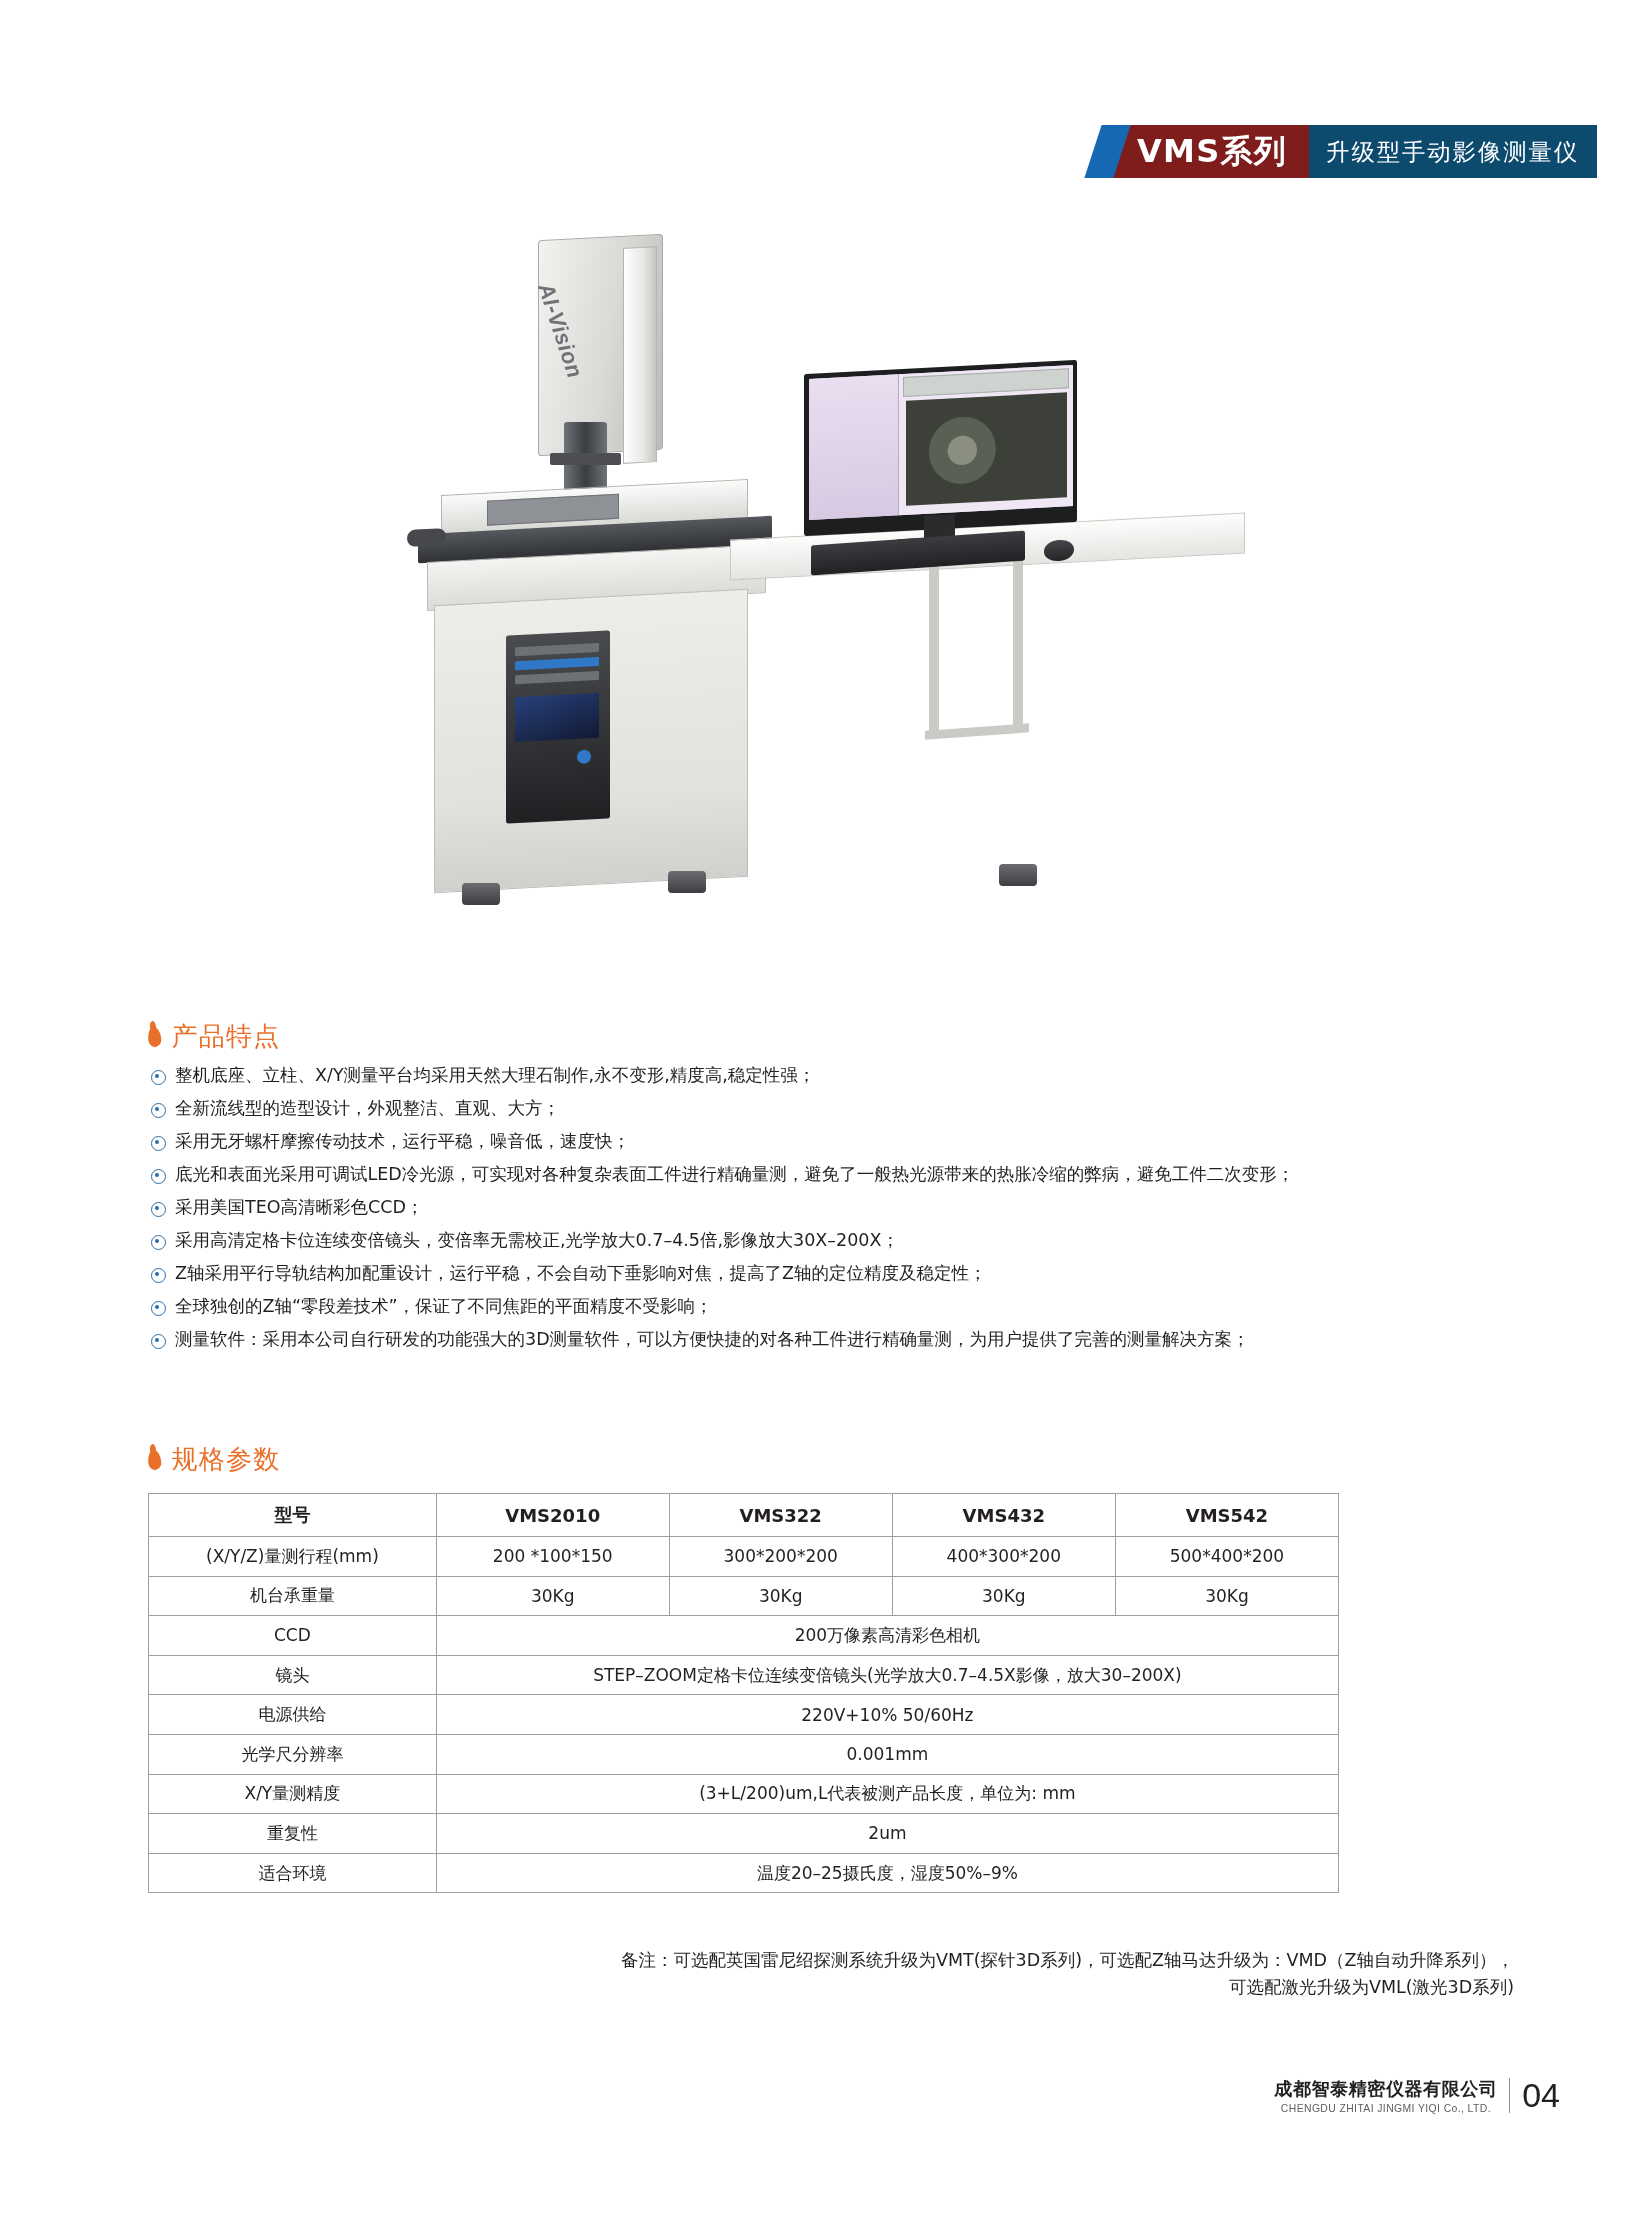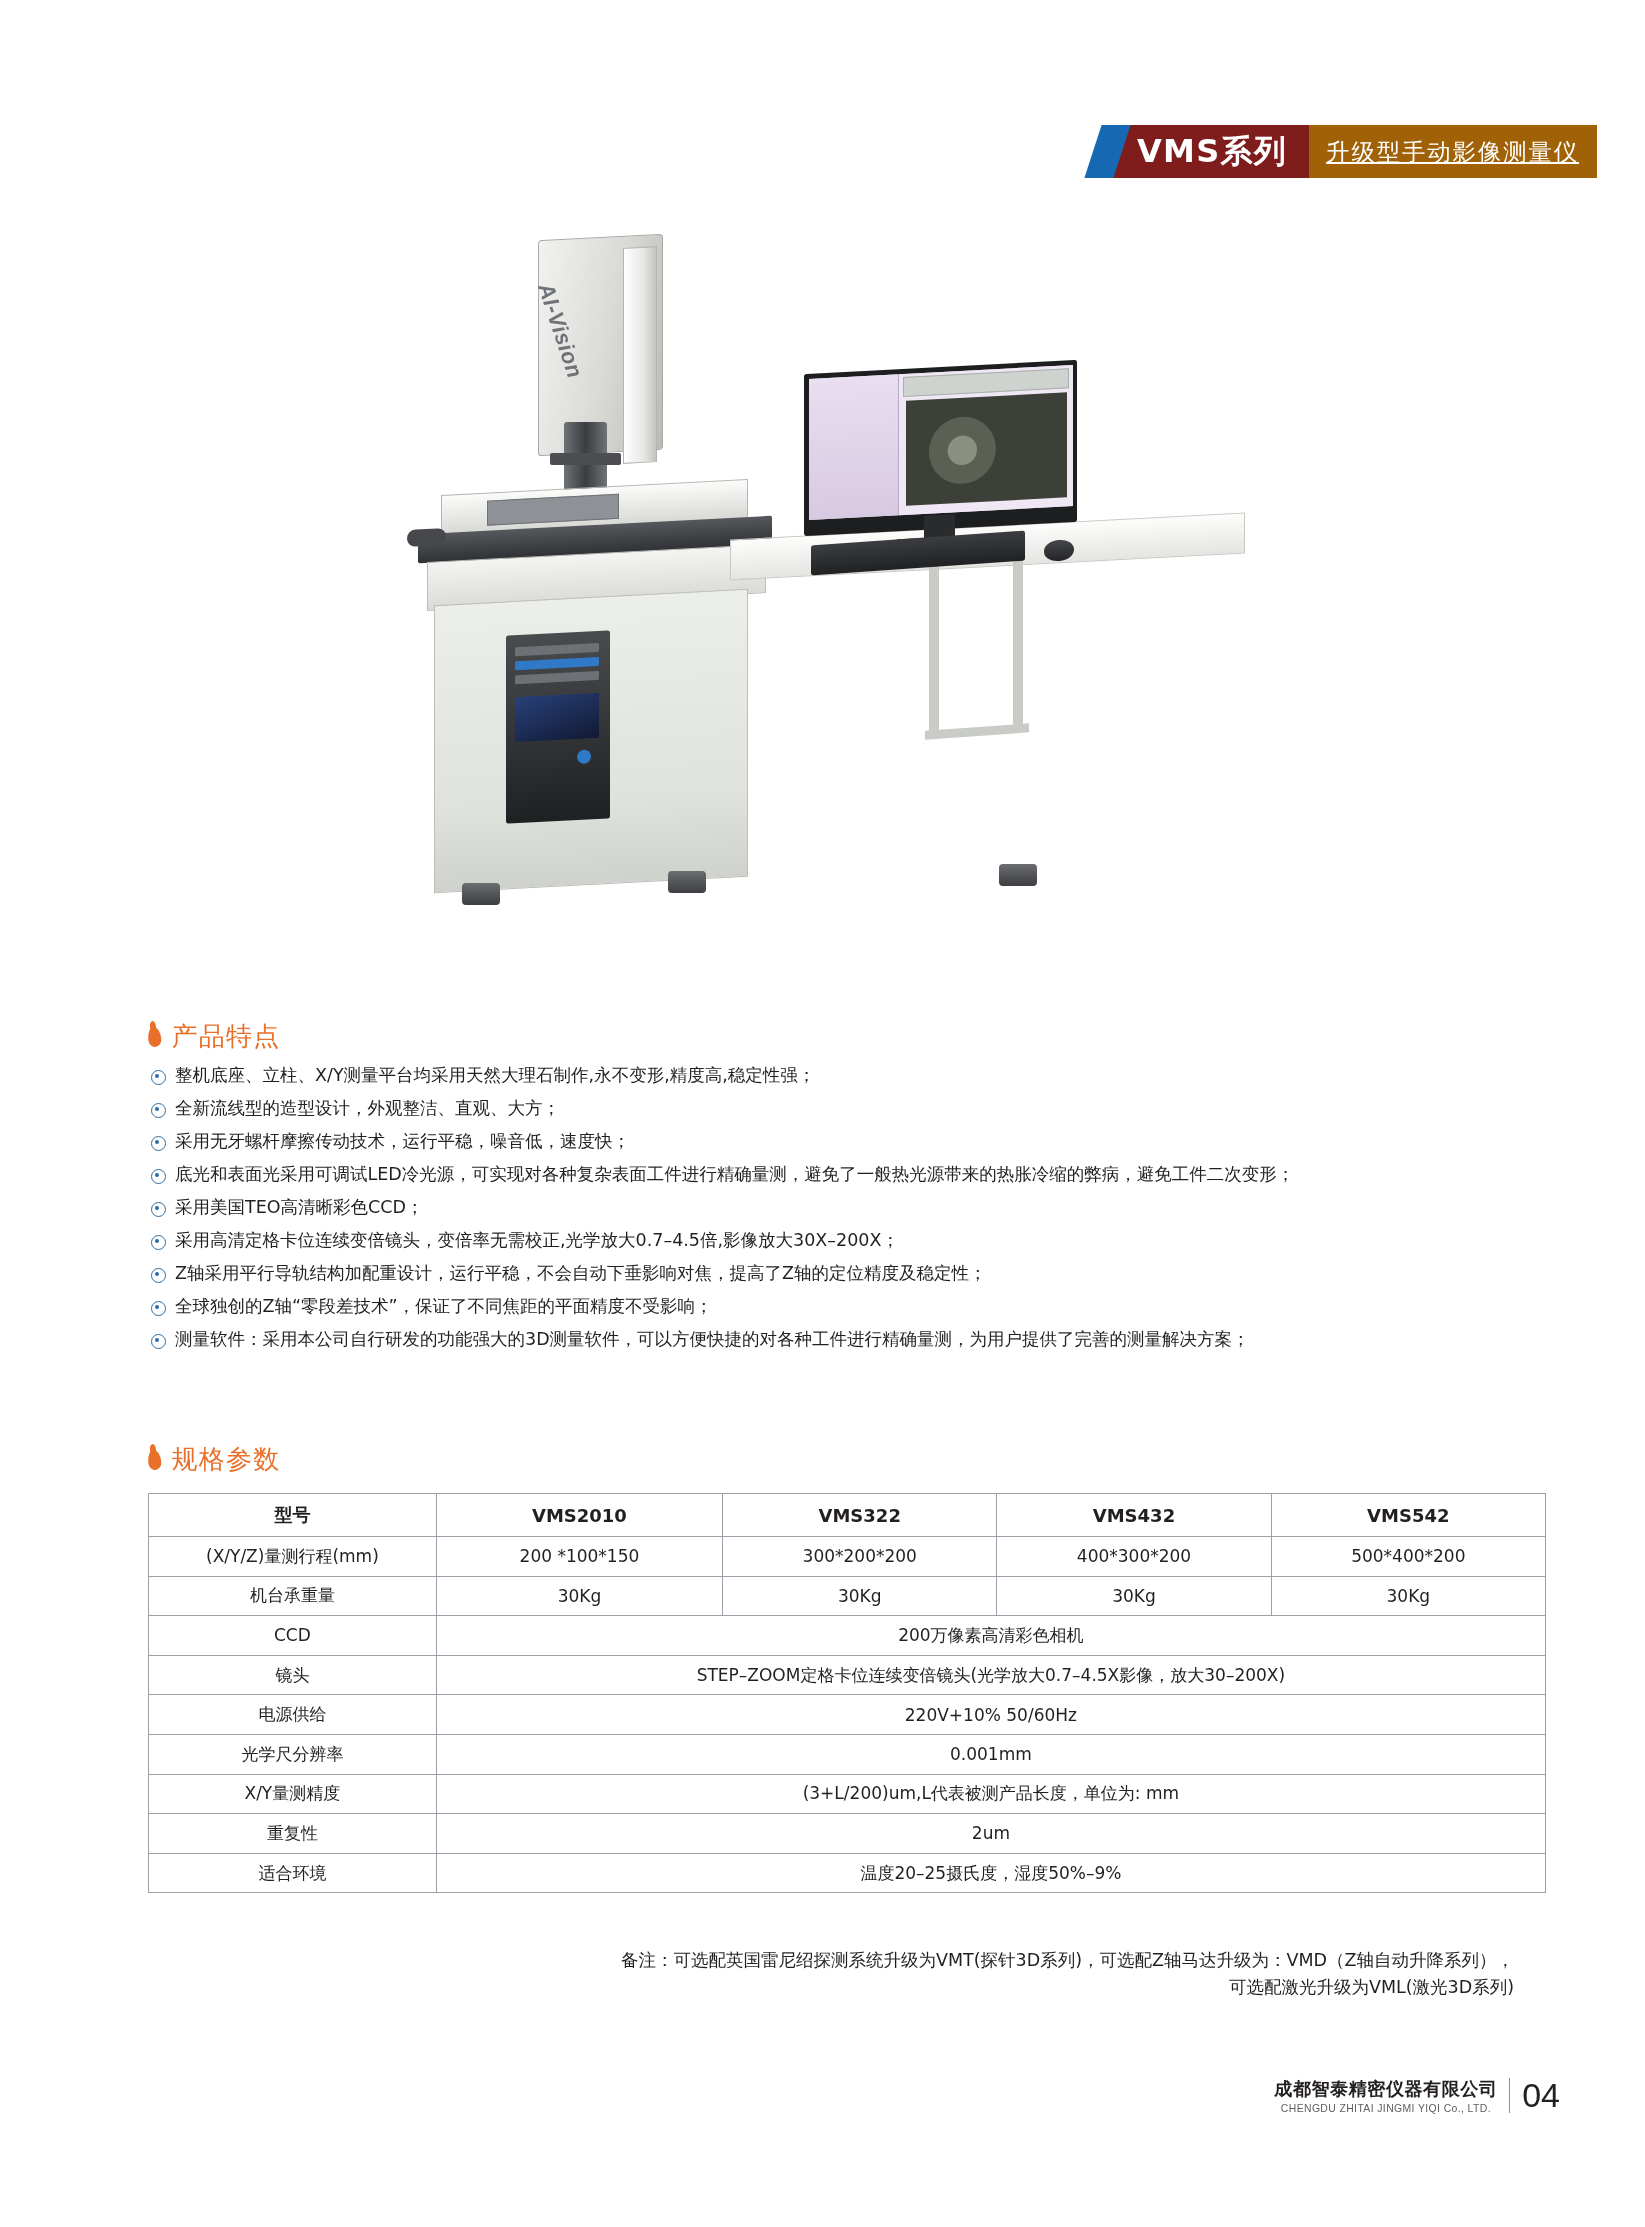--- a/index.html
+++ b/index.html
@@ -30,29 +30,28 @@
     color: #ffffff;
     font-size: 32px;
     font-weight: bold;
     letter-spacing: 1.3px;
     padding: 0 22px 0 30px;
     display: flex;
     align-items: center;
     font-family: "DejaVu Sans", sans-serif;
   }
   .header-band .gray {
-    background: #a16207;
+    background: #0c4a6e;
     color: #ffffff;
     font-size: 23.4px;
     letter-spacing: 1.9px;
     padding: 0 18px 0 17px;
     display: flex;
     align-items: center;
     font-family: "DejaVu Sans", sans-serif;
-    text-decoration: underline;
   }
   .header-band .skew-left {
     width: 28.6px;
     background: #1668b3;
     transform: skewX(-18deg);
     margin-right: -9px;
     position: relative;
     left: 5.2px;
   }
 
@@ -445,21 +444,21 @@
     line-height: 22px;
     color: #231f20;
     font-family: "DejaVu Sans", sans-serif;
   }
 
   
   .spec-table {
     position: absolute;
     left: 148px;
     top: 1493px;
-    width: 1398px;
+    width: 1191px;
     border-collapse: collapse;
     font-family: "DejaVu Sans", sans-serif;
   }
   .spec-table td, .spec-table th {
     border: 0.6px solid #9aa0a6;
     text-align: center;
     font-size: 17px;
     padding: 7.8px 3.9px;
     font-weight: normal;
     color: #231f20;

